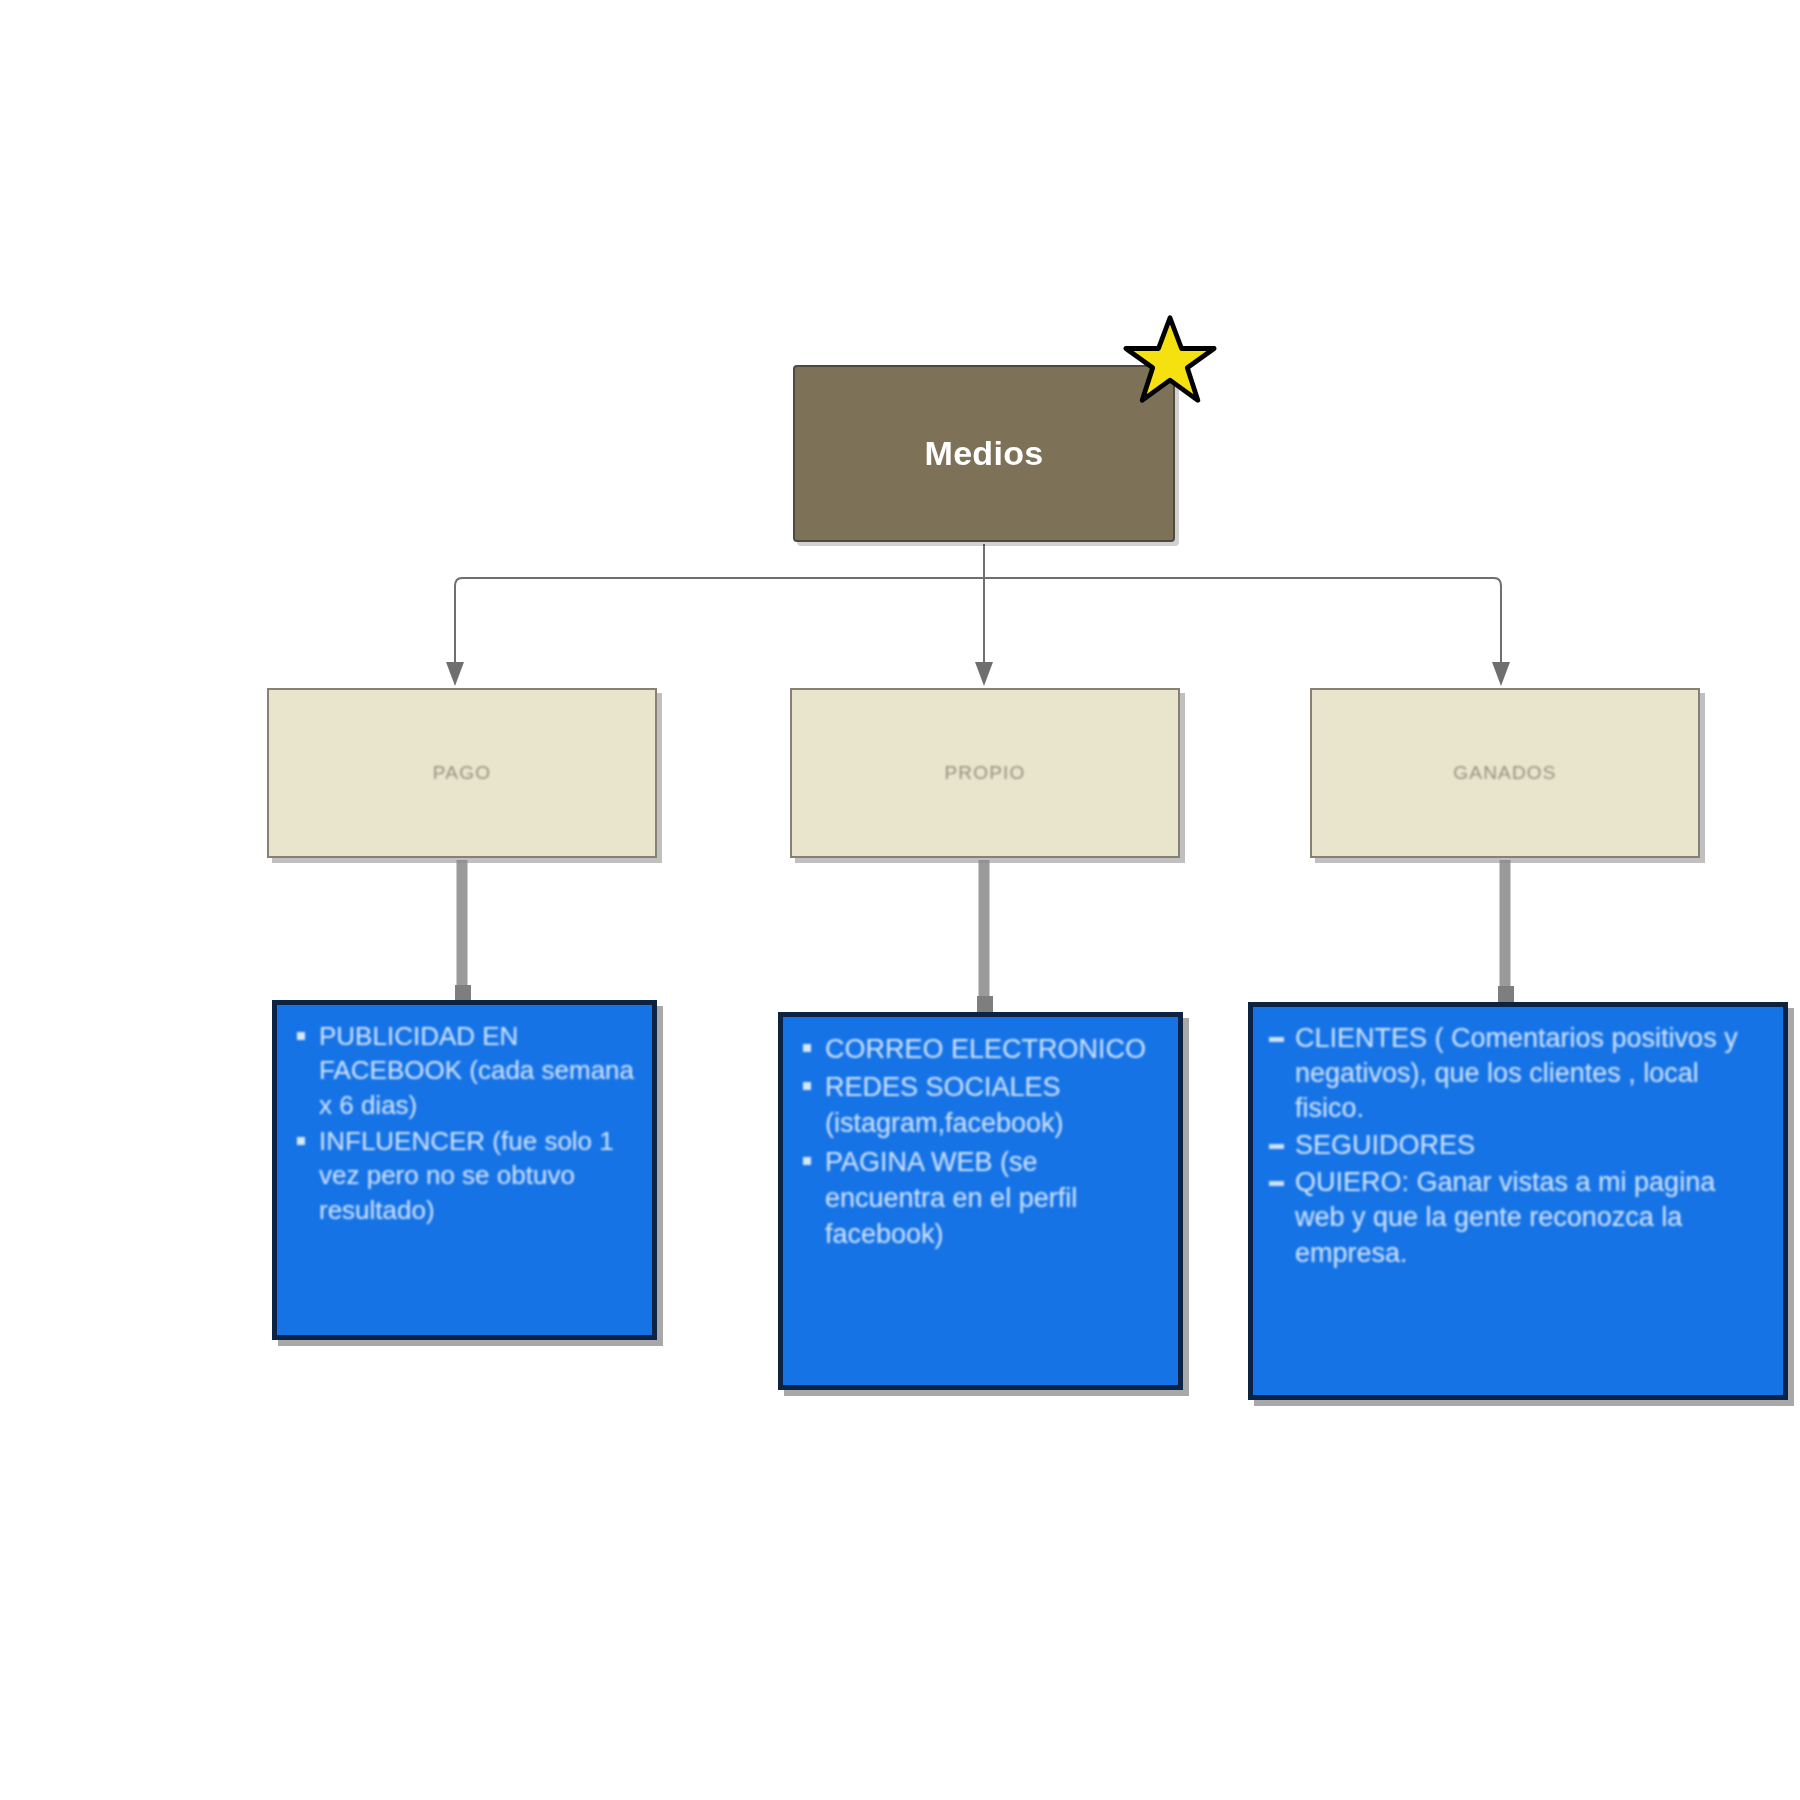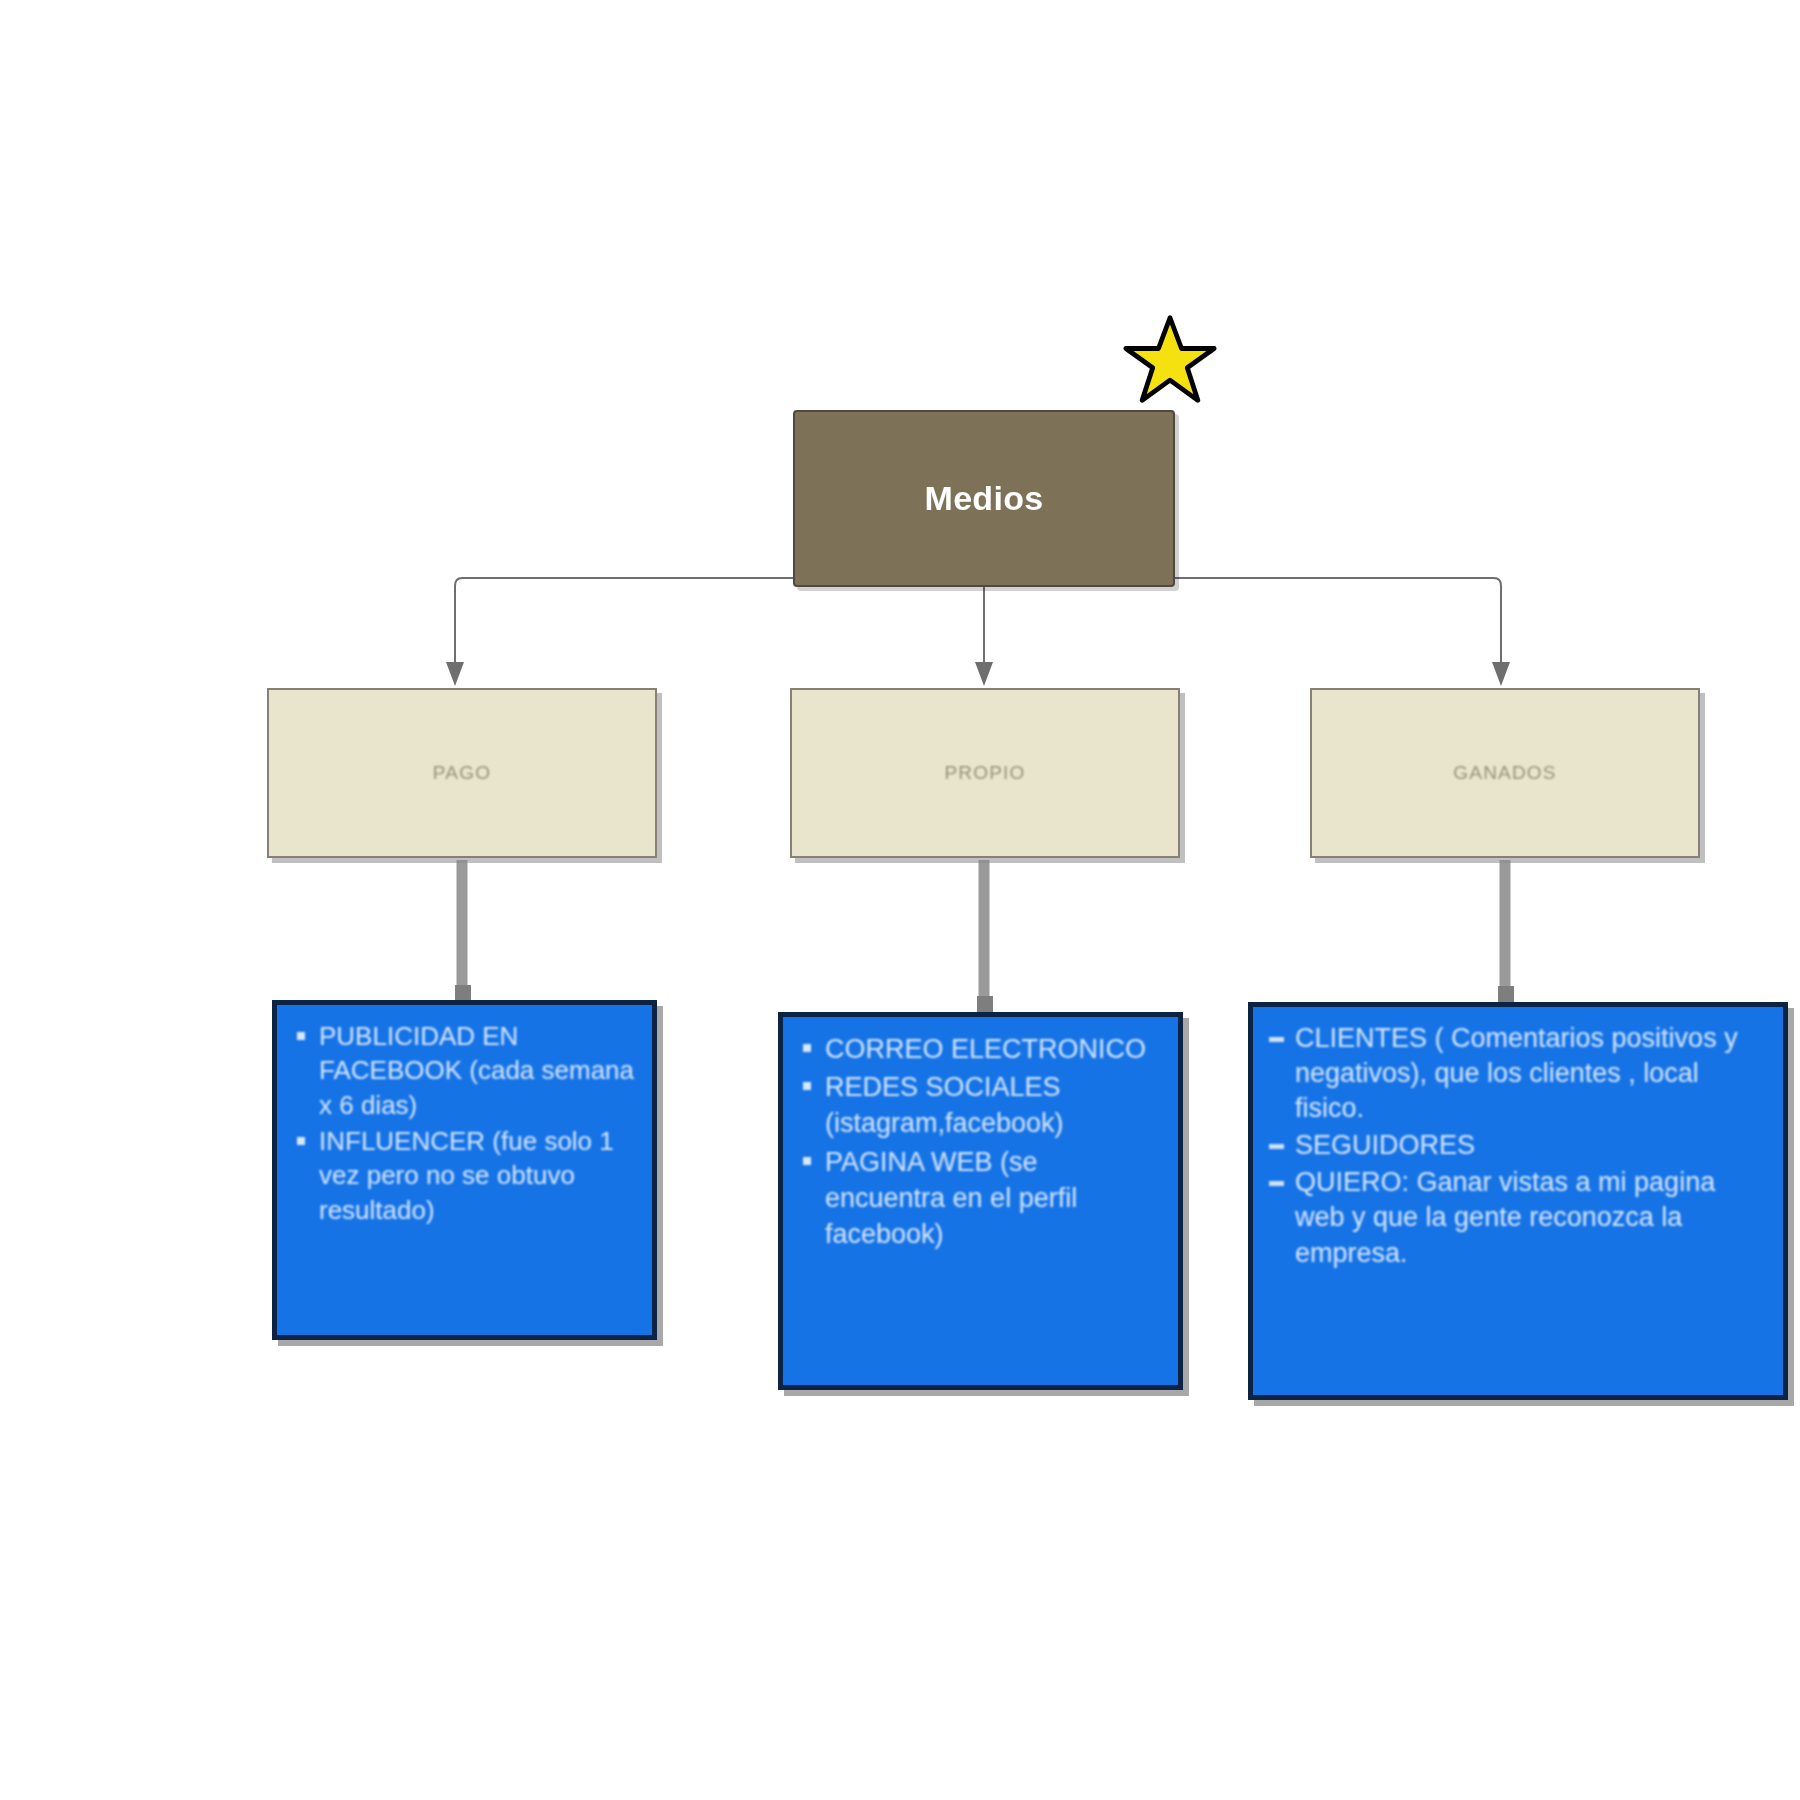--- a/index.html
+++ b/index.html
@@ -39,21 +39,20 @@
     width: 382px;
     height: 177px;
     background: #7d7158;
     border: 2px solid #4f4a41;
     border-radius: 4px;
     box-shadow: 4px 4px 0 rgba(0,0,0,0.18);
     display: flex;
     align-items: center;
     justify-content: center;
     box-sizing: border-box;
-    margin-top: 45px;
   }
   .root-label {
     color: #ffffff;
     font-size: 34px;
     font-weight: bold;
     letter-spacing: 0.3px;
   }
 
   
   .star-badge {

